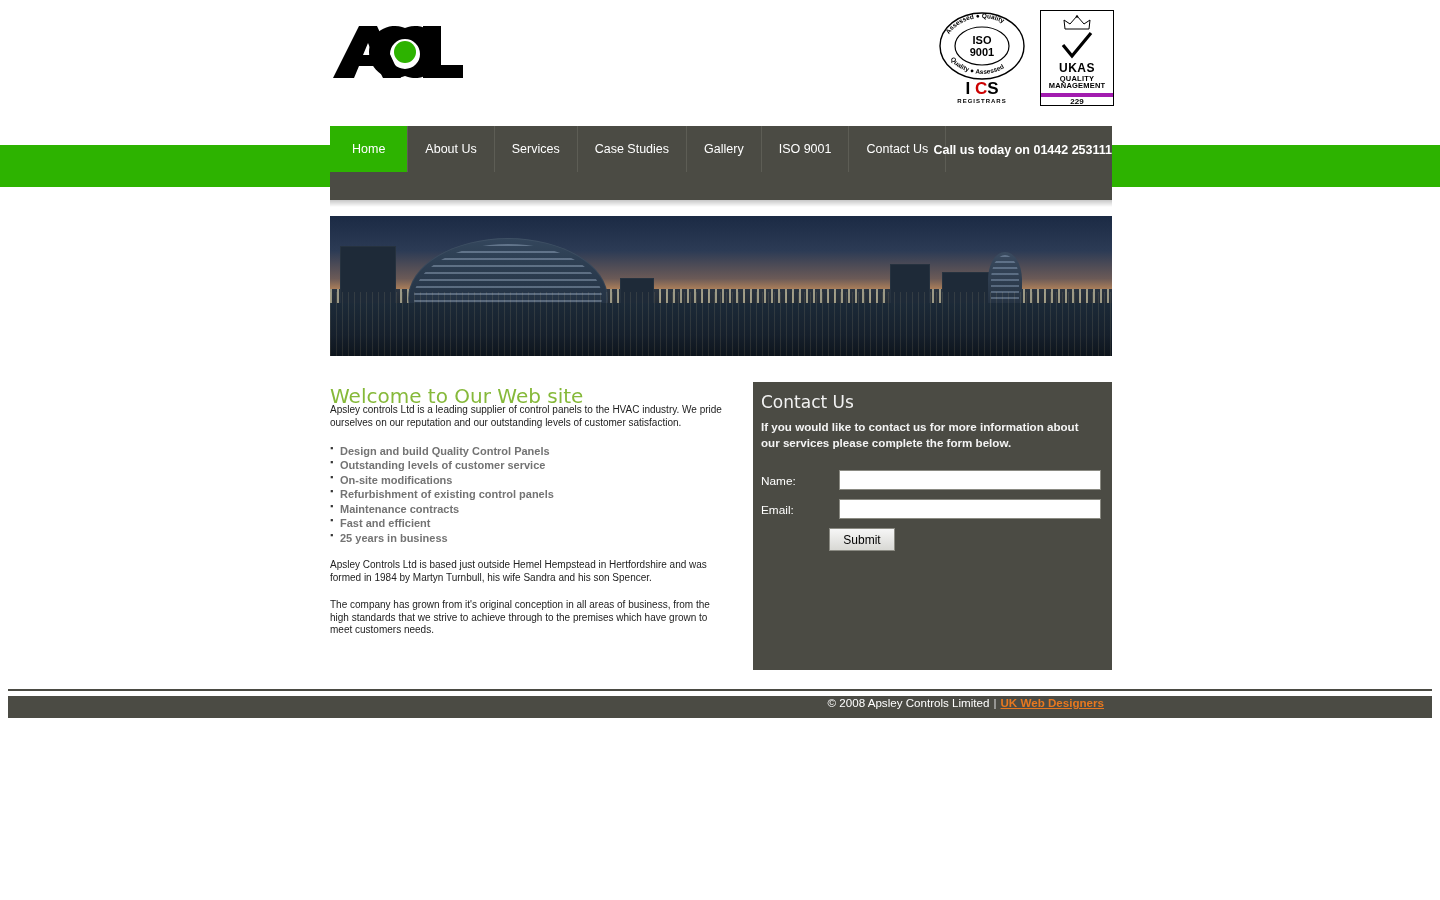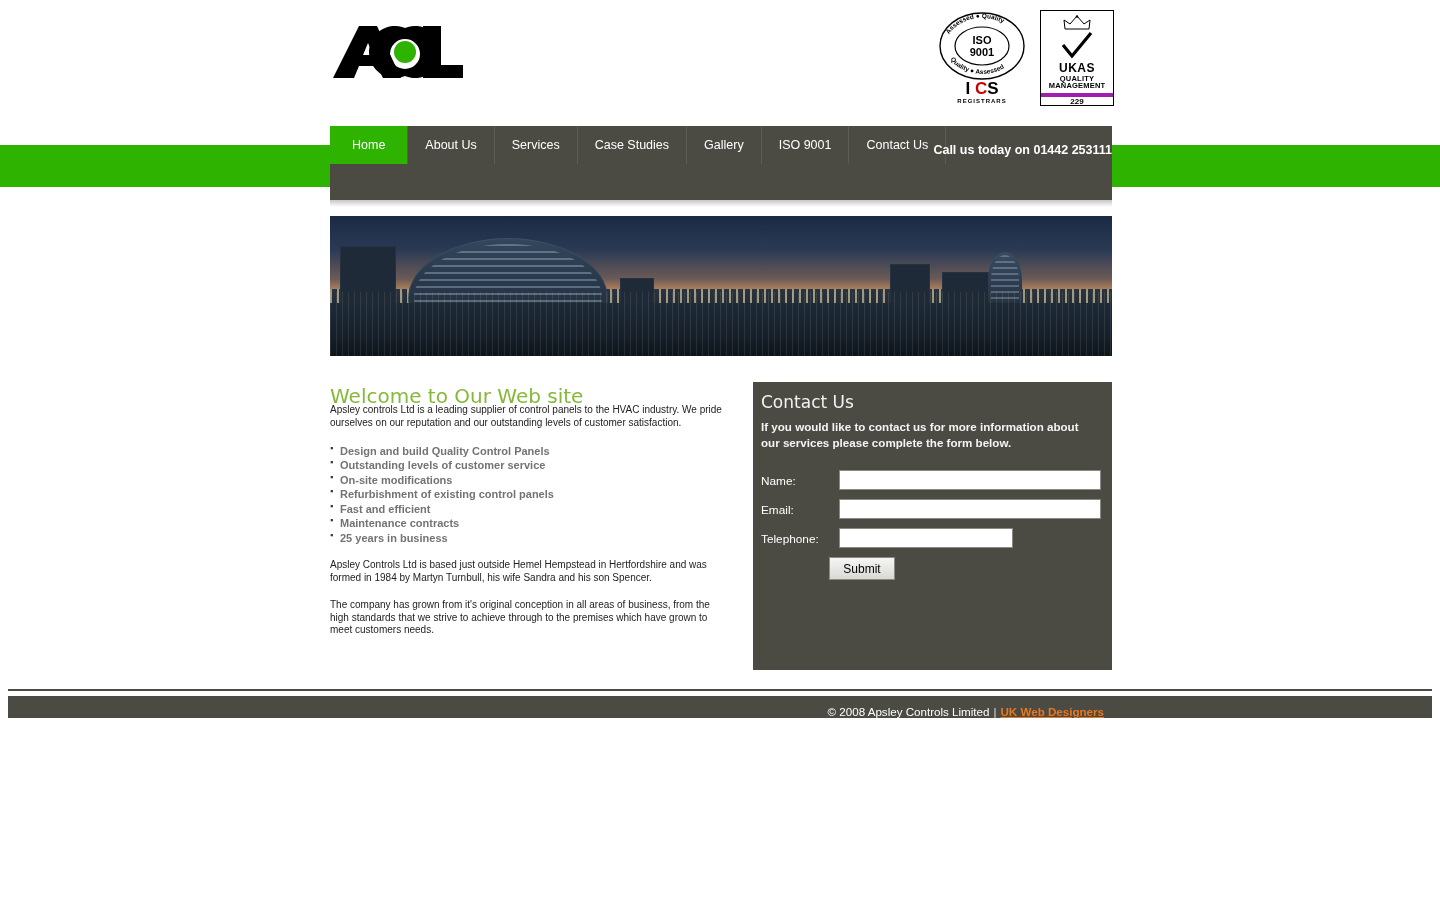--- a/index.html
+++ b/index.html
@@ -41,21 +41,21 @@
   
   .navwrap {
     position: absolute; left: 330px; top: 126px; width: 782px; height: 74px;
     background: #4b4b44;
   }
   .nav {
     position: absolute; left: 0; top: 0; height: 47px; display: flex; align-items: stretch;
   }
   .nav-item {
     display: flex; align-items: center; padding: 0 17px;
-    color: #ffffff; font-size: 12.5px; height: 38px;
+    color: #ffffff; font-size: 12.5px; height: 46px;
     border-right: 1px solid #5d5d55;
     text-decoration: none; white-space: nowrap;
   }
   .nav-item.active { background: #2db300; padding: 0 22px; }
   .nav-phone {
     position: absolute; right: 0px; top: 0; height: 47px; display:flex; align-items:center;
     padding-right: 0px; color:#fff; font-size: 12.5px; font-weight: bold; white-space: nowrap;
   }
   .nav-shadow {
     position:absolute; left: 330px; top: 200px; width: 782px; height: 7px;
@@ -161,21 +161,21 @@
     width: 66px; height: 23px; font-size: 12px;
     background: linear-gradient(to bottom, #f6f6f6, #d8d8d4);
     border: 1px solid #8a8a82; color:#000;
     font-family: "Liberation Sans", sans-serif;
   }
 
   
   .footer-line { position:absolute; left:8px; top:689px; width: 1424px; height: 2px; background:#4b4b44; }
   .footer {
     position:absolute; left:8px; top: 696px; width: 1424px; height: 22px; background:#4b4b44;
-    color:#fff; font-size: 11.6px; display:flex; align-items:flex-end; justify-content:flex-end;
+    color:#fff; font-size: 11.6px; display:flex; align-items:flex-start; justify-content:flex-end;
     padding-right: 328px;
   }
   .footer a { color:#e8781f; text-decoration: underline; font-weight: bold; }
   .footer .sep { padding: 0 4px; color:#ddd; }
 </style>
 </head>
 <body>
 
 <div class="page">
 
@@ -266,44 +266,40 @@
 
     <h1 class="welcome">Welcome to Our Web site</h1>
 
     <div class="left-col">
       <p>Apsley controls Ltd is a leading supplier of control panels to the HVAC industry. We pride ourselves on our reputation and our outstanding levels of customer satisfaction.</p>
       <ul class="bullets">
         <li>Design and build Quality Control Panels</li>
         <li>Outstanding levels of customer service</li>
         <li>On-site modifications</li>
         <li>Refurbishment of existing control panels</li>
+        <li>Maintenance contracts</li>
         <li>Fast and efficient</li>
-        <li>Maintenance contracts</li>
         <li>25 years in business</li>
       </ul>
       <p>Apsley Controls Ltd is based just outside Hemel Hempstead in Hertfordshire and was formed in 1984 by Martyn Turnbull, his wife Sandra and his son Spencer.</p>
       <p>The company has grown from it's original conception in all areas of business, from the high standards that we strive to achieve through to the premises which have grown to meet customers needs.</p>
     </div>
 
     <div class="contact">
       <h2>Contact Us</h2>
       <p class="intro">If you would like to contact us for more information about our services please complete the form below.</p>
 
       <div class="form">
         <div class="frow">
           <div class="flabel">Name:</div>
           <input class="finput" type="text" value="" placeholder="" style="">
         </div>
         <div class="frow">
           <div class="flabel">Email:</div>
           <input class="finput" type="text" value="" placeholder="" style="">
-        </div>
-        <div class="frow">
-          <div class="flabel">Telephone:</div>
-          <input class="finput tel" type="text" value="" placeholder="" style="">
         </div>
         <div class="submit-row">
           <button class="submit">Submit</button>
         </div>
       </div>
     </div>
   </div>
 
   <div class="footer-line"></div>
   <div class="footer">

